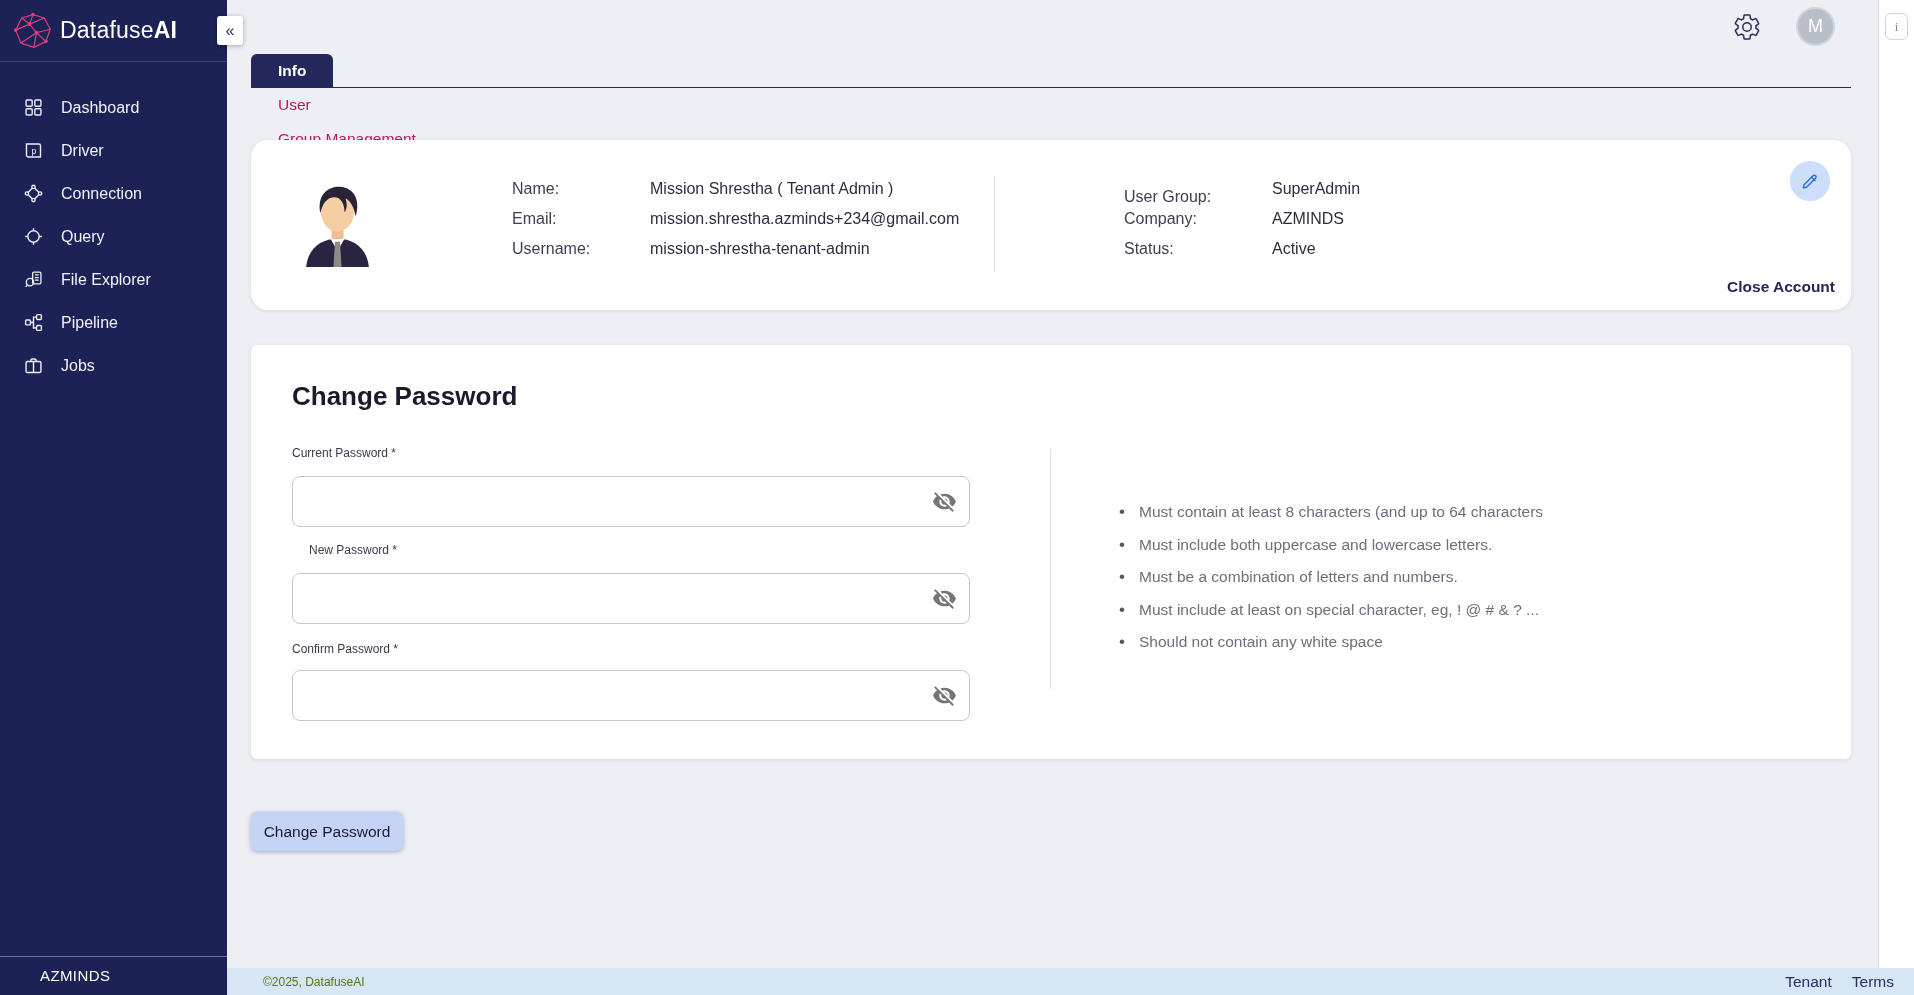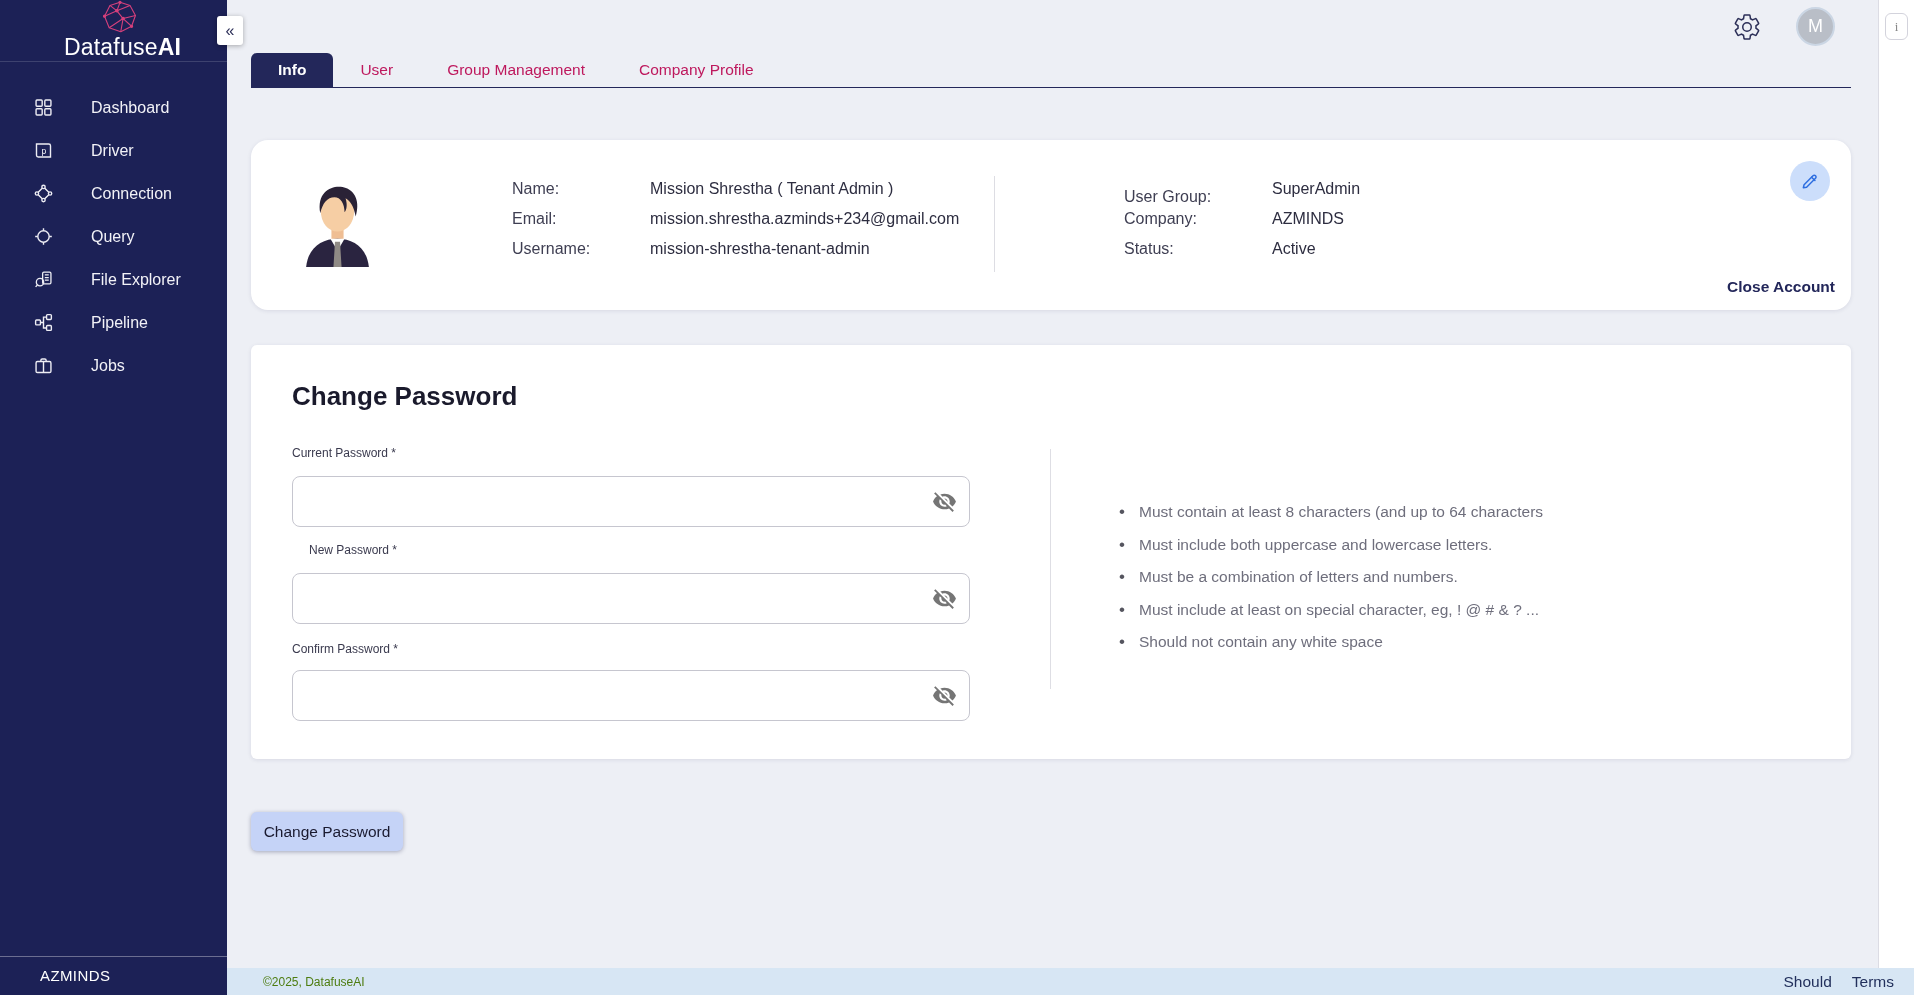--- a/index.html
+++ b/index.html
@@ -1,44 +1,44 @@
 <!DOCTYPE html>
 <html><head>
 <meta charset="utf-8">
 <style>
   * { margin:0; padding:0; box-sizing:border-box; }
   html,body { width:1914px; height:995px; overflow:hidden; }
   body { font-family:"Liberation Sans", sans-serif; background:#EDEFF5; position:relative; }
 
   
   .sidebar { position:absolute; left:0; top:0; width:227px; height:995px; background:#1C2156; color:#F2F2F7; z-index:2; }
-  .logo-row { height:62px; display:flex; align-items:center; padding-left:12px; border-bottom:1px solid rgba(255,255,255,0.15);flex-direction:column; }
+  .logo-row { height:62px; display:flex; align-items:center; padding-left:12px; border-bottom:1px solid rgba(255,255,255,0.15); }
   .logo-row svg { width:42px; height:38px; }
   .brand-text { margin-left:6px; font-size:23px; color:#fff; letter-spacing:0.2px; white-space:nowrap; }
   .brand-text .bold { font-weight:700; }
   .nav { margin-top:24px; }
-  .nav-item { display:flex; align-items:center; height:43px; padding-left:33px; cursor:pointer;gap:20px; }
+  .nav-item { display:flex; align-items:center; height:43px; padding-left:23px; cursor:pointer; }
   .nav-item svg { width:21px; height:21px; flex:0 0 21px; }
   .nav-item span.lbl { margin-left:17px; font-size:16px; color:#F2F2F7; }
   .sidebar-footer { position:absolute; bottom:0; left:0; width:100%; height:39px; border-top:1px solid rgba(255,255,255,0.35); line-height:38px; padding-left:40px; font-size:15px; color:#fff; letter-spacing:0.4px; }
 
   .collapse-btn { position:absolute; left:217px; top:16px; width:26px; height:29px; background:#fff; border-radius:3px; box-shadow:0 1px 5px rgba(0,0,0,0.3); z-index:5; display:flex; align-items:center; justify-content:center; font-size:16px; color:#2B2E57; cursor:pointer; }
 
   
   .main { position:absolute; left:227px; top:0; width:1687px; height:995px; background:#EDEFF5; }
 
   .gear-btn { position:absolute; left:1505px; top:12px; width:30px; height:30px; cursor:pointer; }
   .gear-btn svg { width:30px; height:30px; }
   .avatar-btn { position:absolute; left:1569px; top:7px; width:39px; height:39px; border-radius:50%; background:#B9BEC7; border:2px solid #CBD6E4; display:flex; align-items:center; justify-content:center; color:#fff; font-size:18px; cursor:pointer; }
 
   .side-panel { position:absolute; right:0; top:0; width:36px; height:968px; background:#fff; border-left:1px solid #DCDCE4; }
   .side-panel-btn { margin:13px auto 0 auto; width:23px; height:27px; background:#fff; border:1px solid #D3D3DC; border-radius:6px; display:flex; align-items:center; justify-content:center; font-family:"Liberation Serif", serif; font-size:13px; color:#888; cursor:pointer; }
 
   
-  .tabs-row { position:absolute; left:24px; top:54px; width:1600px; height:34px; border-bottom:1.5px solid #23275A; display:flex; align-items:flex-end; }
+  .tabs-row { position:absolute; left:24px; top:54px; width:1600px; height:34px; border-bottom:1.5px solid #23275A; display:flex; align-items:flex-start;flex-direction:column; }
   .tab { height:34px; line-height:34px; padding:0 27px; font-size:15.5px; color:#be185d; cursor:pointer; }
   .tab.active { background:#23275A; color:#fff; font-weight:700; border-radius:6px 6px 0 0; }
 
   
   .card { position:absolute; background:#fff; border-radius:6px; box-shadow:0 1px 4px rgba(30,33,80,0.10); }
   .profile-card { left:24px; top:140px; width:1600px; height:170px;border-radius:17px; }
   .avatar-illu { position:absolute; left:51px; top:42px; width:71px; height:85px; }
   .pf-label { position:absolute; font-size:16px; color:#3E3E52; }
   .pf-value { position:absolute; font-size:16px; color:#2D2D40; font-weight:500; }
   .pf-divider { position:absolute; left:743px; top:36px; width:1px; height:96px; background:#DDDDE3; }
@@ -251,17 +251,17 @@
       <li>Must include at least on special character, eg, ! @ # &amp; ? ...</li>
       <li>Should not contain any white space</li>
     </ul>
   </section>
 
   <button class="submit-btn">Change Password</button>
 
   <footer class="footer-bar">
     <span class="footer-copy">©2025, DatafuseAI</span>
     <div class="footer-links">
-      <span>Should</span>
+      <span>Tenant</span>
       <span>Terms</span>
     </div>
   </footer>
 </main>
 
 </body></html>

